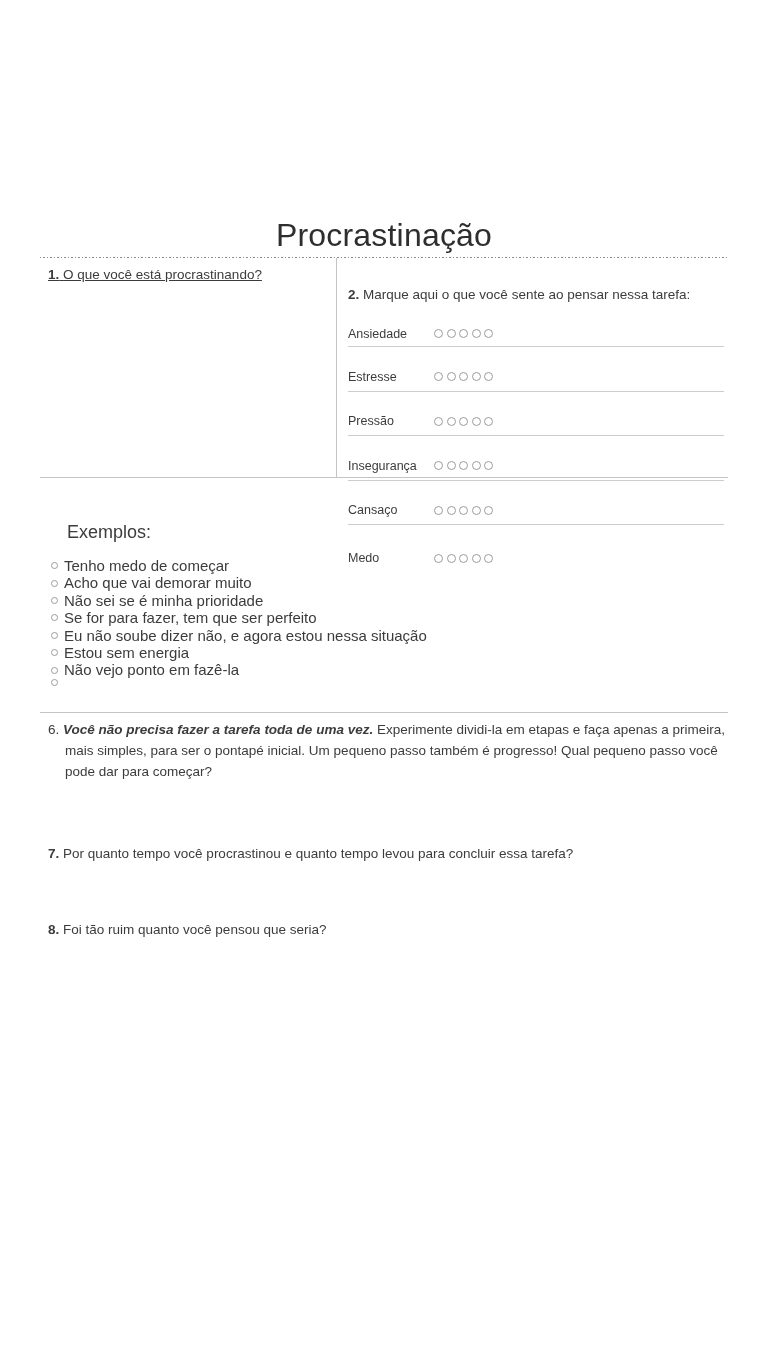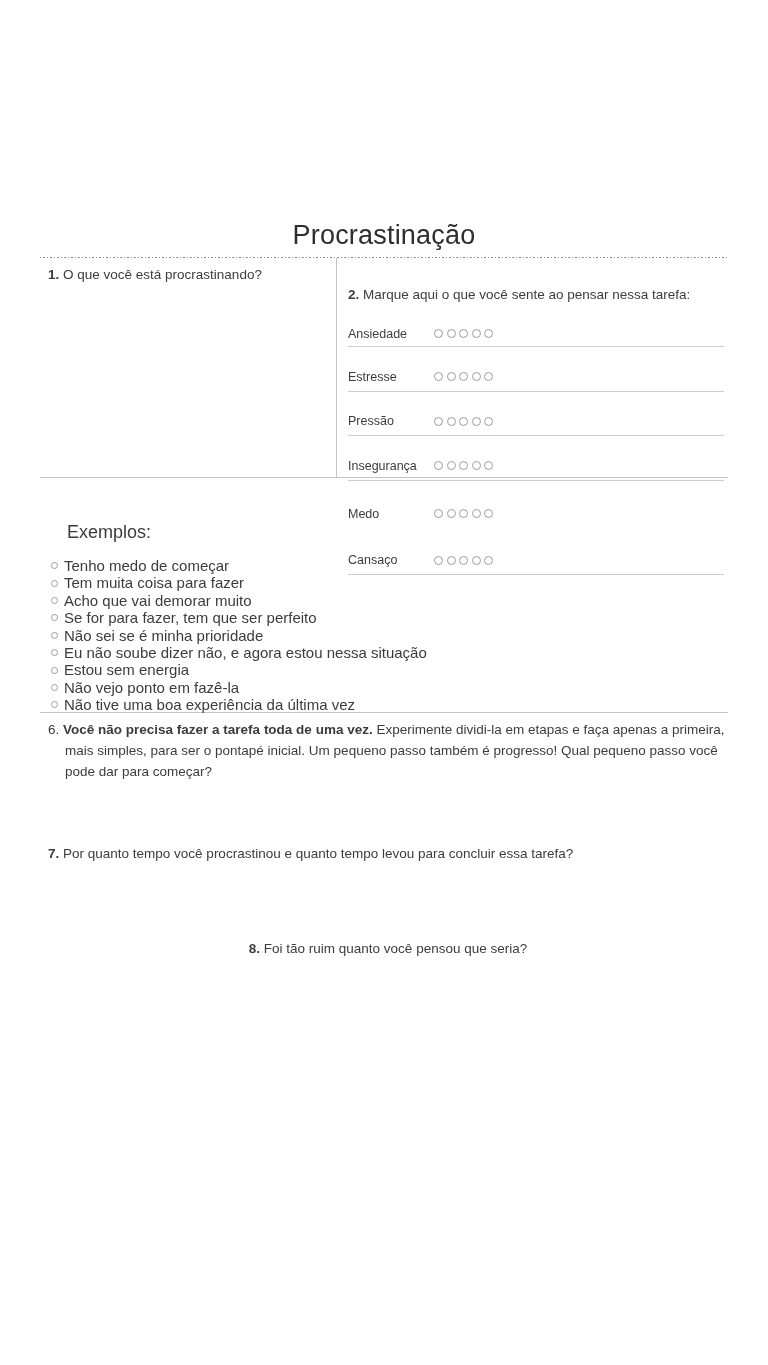--- a/index.html
+++ b/index.html
@@ -9,44 +9,44 @@
     font-family:"Liberation Sans", sans-serif;
     color:#3c3c3c;
     position:relative;
     overflow:hidden;
   }
   .sheet{position:absolute;left:40px;top:0;width:688px;}
 
   .title{
     margin:220px 0 0 0;
     text-align:center;
-    font-size:27px;
+    font-size:32px;
     font-weight:400;
     color:#2e2e2e;
     line-height:31px;
     letter-spacing:.2px;
   }
   .title-rule{
     margin-top:6px;
     height:1px;
     background:repeating-linear-gradient(to right,#8d8d8d 0 1.5px,transparent 1.5px 3.5px);
   }
 
   
   .grow{display:flex;border-bottom:1px solid #c4c4c4;box-sizing:border-box;}
   .row1{height:220px;}
   .row2{height:235px;}
   .row3{height:160px;}
-  .cl{width:297px;box-sizing:border-box;border-right:1px solid #c4c4c4;padding:7px 14px 0 8px;}
+  .cl{width:297px;box-sizing:border-box;border-right:1px solid #c4c4c4;padding:7px 14px 0 8px;text-decoration:underline;}
   .cr{flex:1;box-sizing:border-box;padding:0 4px 0 11px;}
 
   .q{margin:0;font-size:13.5px;line-height:19px;color:#3c3c3c;}
   .qnum{font-weight:700;}
   .qnum.plain{font-weight:400;}
-  .qbold{font-weight:700;}
+  .qbold{font-weight:700;font-style:italic;}
 
   .q2h{padding-top:27px;line-height:20px;}
 
   
   .feeling-row{
     display:flex;align-items:center;
     height:28.5px;box-sizing:border-box;
     border-bottom:1px solid #cdcdcd;
     font-size:12.5px;
     margin-top:16px;
@@ -68,21 +68,21 @@
   .ex-item{display:flex;align-items:center;font-size:15px;line-height:17.4px;}
   .bullet{
     width:5px;height:5px;flex:none;
     border:1px solid #9c9c9c;border-radius:50%;
     margin-right:6px;background:#fff;
   }
 
   
   .sec6{margin:6px 0 0 0;padding-left:25px;text-indent:-17px;line-height:21px;}
   .sec7{margin:62px 0 0 0;padding-left:8px;}
-  .sec8{margin:76px 0 0 0;padding-left:8px;text-align:center;}
+  .sec8{margin:57px 0 0 0;padding-left:8px;}
 </style>
 </head>
 <body>
 
 <div class="sheet">
 
   <h1 class="title">Procrastinação</h1>
   <div class="title-rule"></div>
 
   <div>
@@ -127,32 +127,32 @@
             <div class="feeling-row">
               <span class="feeling-label">Insegurança</span>
               <span class="scale">
                 <span class="ring"></span>
                 <span class="ring"></span>
                 <span class="ring"></span>
                 <span class="ring"></span>
                 <span class="ring"></span>
               </span>
             </div>
+            <div class="feeling-row">
+              <span class="feeling-label">Cansaço</span>
+              <span class="scale">
+                <span class="ring"></span>
+                <span class="ring"></span>
+                <span class="ring"></span>
+                <span class="ring"></span>
+                <span class="ring"></span>
+              </span>
+            </div>
             <div class="feeling-row last">
               <span class="feeling-label">Medo</span>
-              <span class="scale">
-                <span class="ring"></span>
-                <span class="ring"></span>
-                <span class="ring"></span>
-                <span class="ring"></span>
-                <span class="ring"></span>
-              </span>
-            </div>
-            <div class="feeling-row">
-              <span class="feeling-label">Cansaço</span>
               <span class="scale">
                 <span class="ring"></span>
                 <span class="ring"></span>
                 <span class="ring"></span>
                 <span class="ring"></span>
                 <span class="ring"></span>
               </span>
             </div>
           </div>
       </div>
@@ -161,49 +161,44 @@
     <div class="grow row2">
       <div class="cr">
         <p class="ex-label">Exemplos:</p>
         <div id="examples-list" class="ex-list">
             <div class="ex-item">
               <span class="bullet"></span>
               <span>Tenho medo de começar</span>
             </div>
             <div class="ex-item">
               <span class="bullet"></span>
-              <span>Tem muita coisa para fazer</span>
-            </div>
-            <div class="ex-item">
-              <span class="bullet"></span>
               <span>Acho que vai demorar muito</span>
             </div>
             <div class="ex-item">
               <span class="bullet"></span>
+              <span>Não sei se é minha prioridade</span>
+            </div>
+            <div class="ex-item">
+              <span class="bullet"></span>
               <span>Se for para fazer, tem que ser perfeito</span>
             </div>
             <div class="ex-item">
               <span class="bullet"></span>
-              <span>Não sei se é minha prioridade</span>
-            </div>
-            <div class="ex-item">
-              <span class="bullet"></span>
               <span>Eu não soube dizer não, e agora estou nessa situação</span>
             </div>
             <div class="ex-item">
               <span class="bullet"></span>
               <span>Estou sem energia</span>
             </div>
             <div class="ex-item">
               <span class="bullet"></span>
               <span>Não vejo ponto em fazê-la</span>
             </div>
             <div class="ex-item">
               <span class="bullet"></span>
-              <span>Não tive uma boa experiência da última vez</span>
             </div>
           </div>
       </div>
     </div>
 
 
   </div>
 
   <p class="q sec6"><span class="qnum plain">6.</span> <span class="qbold">Você não precisa fazer a tarefa toda de uma vez.</span> <span>Experimente dividi-la em etapas e faça apenas a primeira, mais simples, para ser o pontapé inicial. Um pequeno passo também é progresso! Qual pequeno passo você pode dar para começar?</span></p>
 

